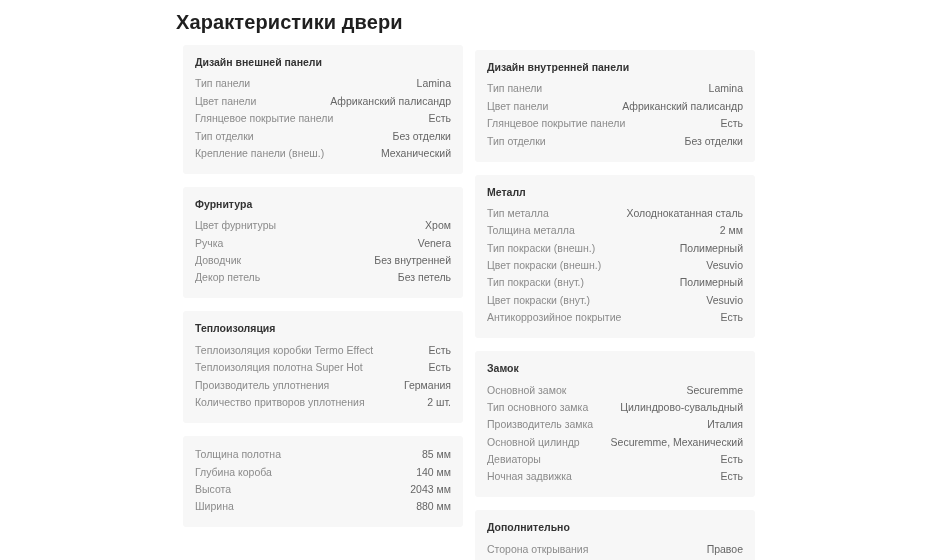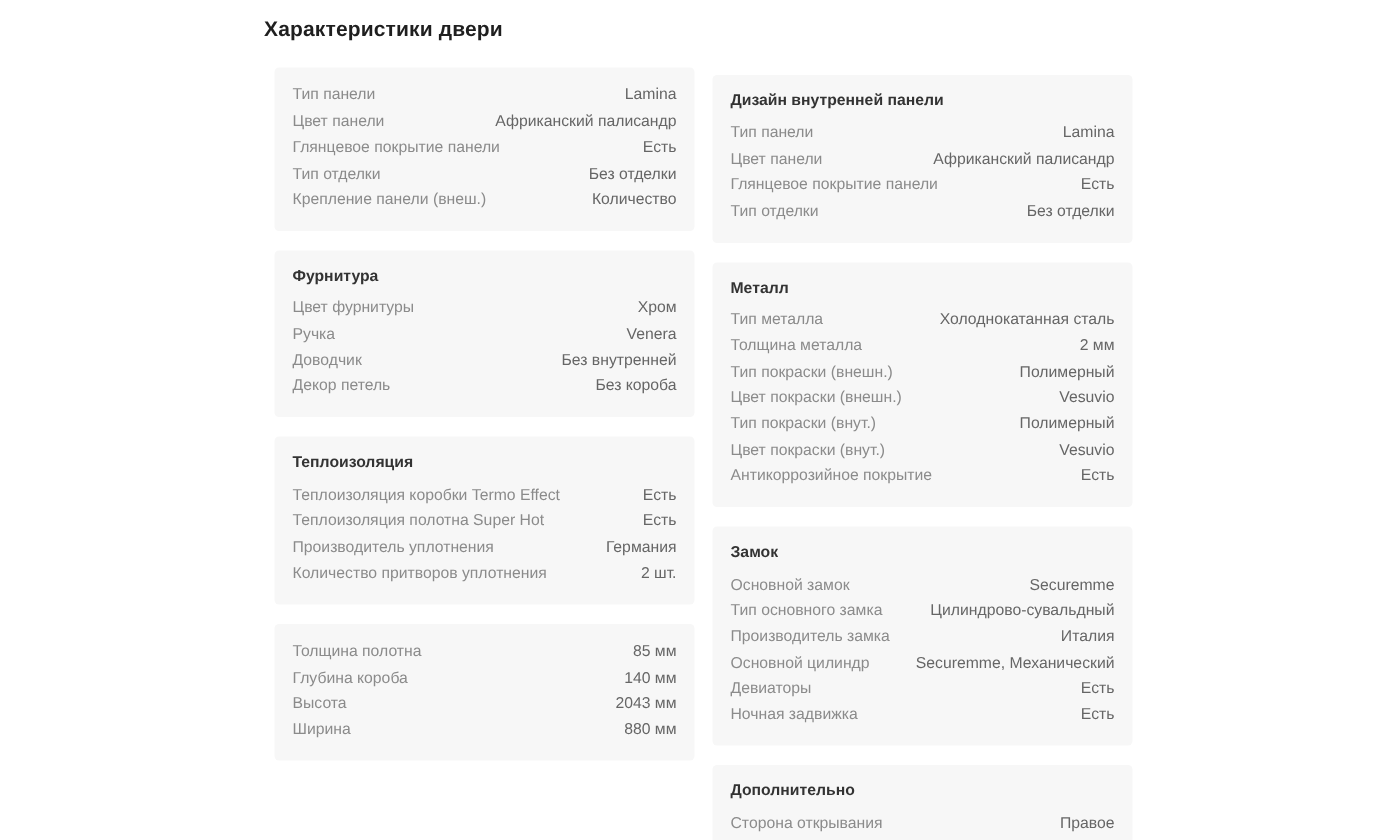--- a/index.html
+++ b/index.html
@@ -6,21 +6,21 @@
   html, body {
     width: 933px; height: 560px;
     background: #ffffff;
     font-family: "Liberation Sans", "DejaVu Sans", sans-serif;
     position: relative;
     overflow: hidden;
   }
   .page-title {
     position: absolute;
     left: 176px; top: 11px;
-    font-size: 14px;
+    font-size: 20px;
     font-weight: bold;
     color: #1f1f1f;
     letter-spacing: 0.1px;
   }
   .spec-columns {
     position: absolute;
     left: 183px; top: 45px;
     display: flex;
     gap: 12px;
     align-items: flex-start;
@@ -67,20 +67,21 @@
 </style>
 </head>
 <body>
 
 <h1 class="page-title">Характеристики двери</h1>
 
 <div class="spec-columns">
 
   <div class="spec-column left">
     <section class="spec-card">
+      <h3 class="card-title">Дизайн внешней панели</h3>
       <div class="rows">
   <div class="spec-row">
     <span class="spec-label">Тип панели</span>
     <span class="spec-value">Lamina</span>
   </div>
 
   <div class="spec-row">
     <span class="spec-label">Цвет панели</span>
     <span class="spec-value">Африканский палисандр</span>
   </div>
@@ -90,21 +91,21 @@
     <span class="spec-value">Есть</span>
   </div>
 
   <div class="spec-row">
     <span class="spec-label">Тип отделки</span>
     <span class="spec-value">Без отделки</span>
   </div>
 
   <div class="spec-row">
     <span class="spec-label">Крепление панели (внеш.)</span>
-    <span class="spec-value">Количество</span>
+    <span class="spec-value">Механический</span>
   </div>
 </div>
     </section>
     <section class="spec-card">
       <h3 class="card-title">Фурнитура</h3>
       <div class="rows">
   <div class="spec-row">
     <span class="spec-label">Цвет фурнитуры</span>
     <span class="spec-value">Хром</span>
   </div>
@@ -115,21 +116,21 @@
   </div>
 
   <div class="spec-row">
     <span class="spec-label">Доводчик</span>
     <span class="spec-value">Без внутренней</span>
   </div>
 
 
   <div class="spec-row">
     <span class="spec-label">Декор петель</span>
-    <span class="spec-value">Без короба</span>
+    <span class="spec-value">Без петель</span>
   </div>
 </div>
     </section>
     <section class="spec-card">
       <h3 class="card-title">Теплоизоляция</h3>
       <div class="rows">
   <div class="spec-row">
     <span class="spec-label">Теплоизоляция коробки Termo Effect</span>
     <span class="spec-value">Есть</span>
   </div>

